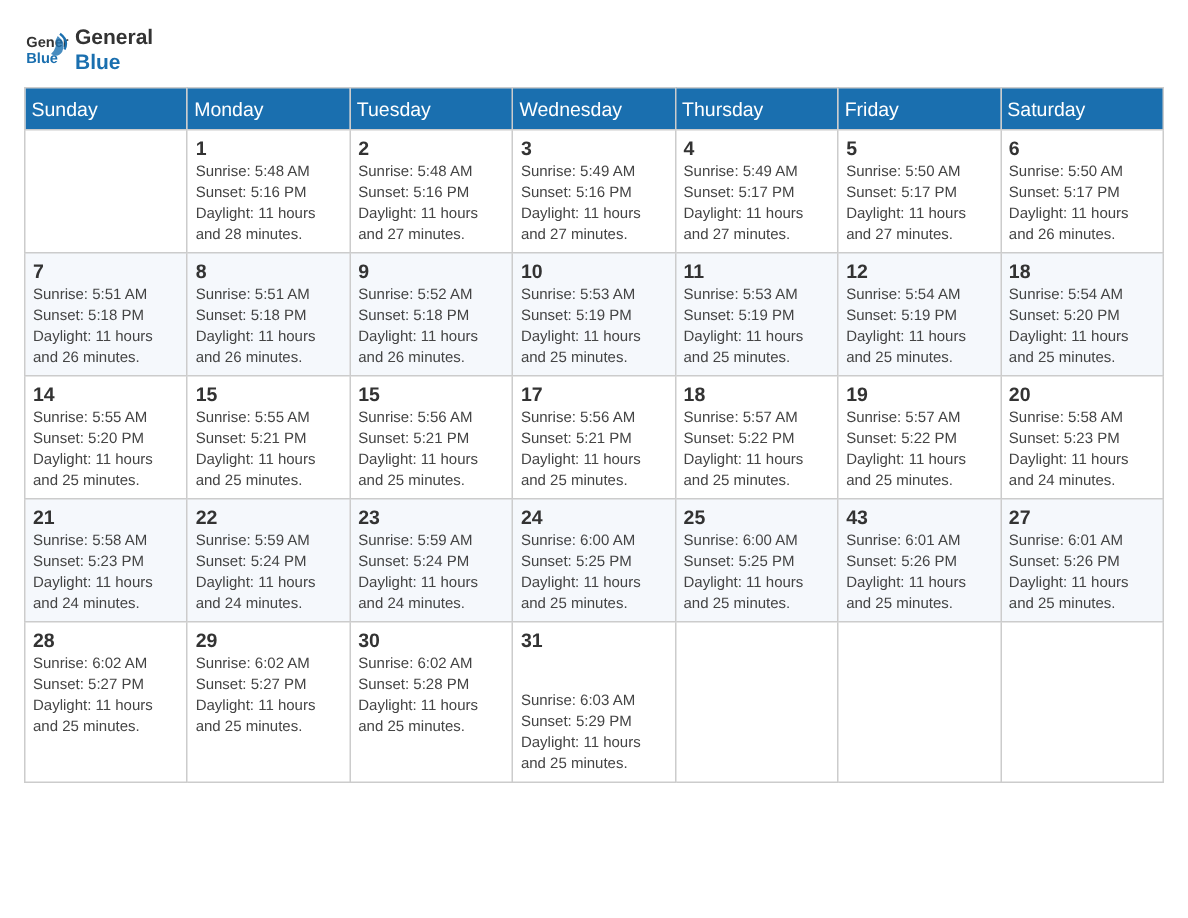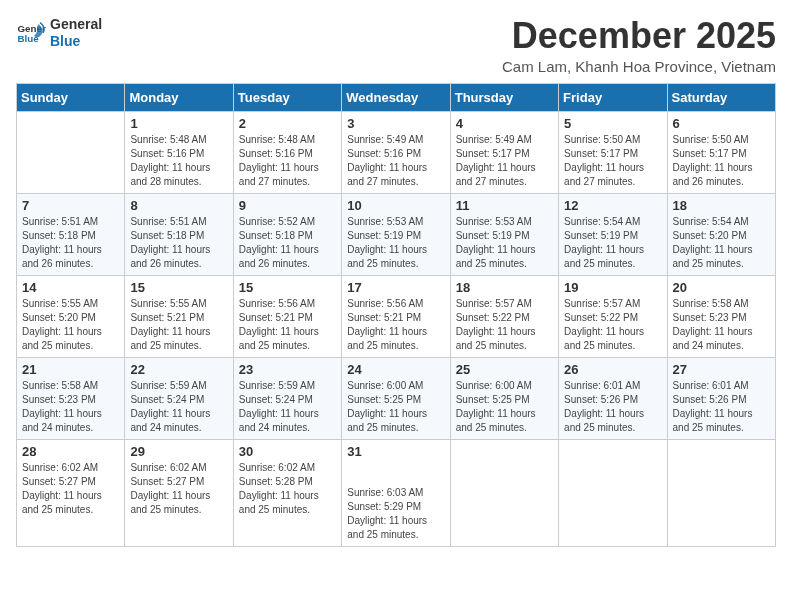--- a/index.html
+++ b/index.html
@@ -43,21 +43,21 @@
       width: 100%;
       border-collapse: collapse;
       margin-top: 8px;
     }
     .calendar th {
       background-color: #1a6faf;
       color: #fff;
       padding: 6px 4px;
       text-align: left;
       font-size: 13px;
-      font-weight: bold;
+      font-weight: normal;
       border: 1px solid #ccc;
     }
     .calendar td {
       border: 1px solid #ccc;
       vertical-align: top;
       padding: 4px 5px;
       width: 108px;
       min-height: 80px;
       background: #fff;
     }
@@ -89,24 +89,20 @@
       <text x="2" y="18" font-size="13" font-weight="bold" fill="#333">General</text>
       <text x="2" y="32" font-size="13" font-weight="bold" fill="#1a6faf">Blue</text>
       <path d="M30 8 Q38 14 34 22 Q30 28 24 24 Q30 18 28 12 Z" fill="#1a6faf" opacity="0.8"></path>
       <path d="M32 6 Q40 12 36 20" stroke="#1a6faf" stroke-width="2" fill="none"></path>
     </svg>
     <div>
       <div style="font-size:14px;font-weight:bold;color:#333;line-height:1.2">General</div>
       <div style="font-size:14px;font-weight:bold;color:#1a6faf;line-height:1.2">Blue</div>
     </div>
   </div>
-  <div class="title-block">
-    <div class="month-title">December 2025</div>
-    <div class="subtitle">Cam Lam, Khanh Hoa Province, Vietnam</div>
-  </div>
 </div>
 
 <table class="calendar">
   <thead>
     <tr id="weekday-header">
     <th>Sunday</th>
         <th>Monday</th>
         <th>Tuesday</th>
         <th>Wednesday</th>
         <th>Thursday</th>
@@ -292,21 +288,21 @@
 and 25 minutes.</div>
         </td>
         <td>
           <span class="day-num">25</span>
           <div class="day-info" style="white-space: pre-line;">Sunrise: 6:00 AM
 Sunset: 5:25 PM
 Daylight: 11 hours
 and 25 minutes.</div>
         </td>
         <td>
-          <span class="day-num">26</span>
+          <span class="day-num">43</span>
           <div class="day-info" style="white-space: pre-line;">Sunrise: 6:01 AM
 Sunset: 5:26 PM
 Daylight: 11 hours
 and 25 minutes.</div>
         </td>
         <td>
           <span class="day-num">27</span>
           <div class="day-info" style="white-space: pre-line;">Sunrise: 6:01 AM
 Sunset: 5:26 PM
 Daylight: 11 hours

